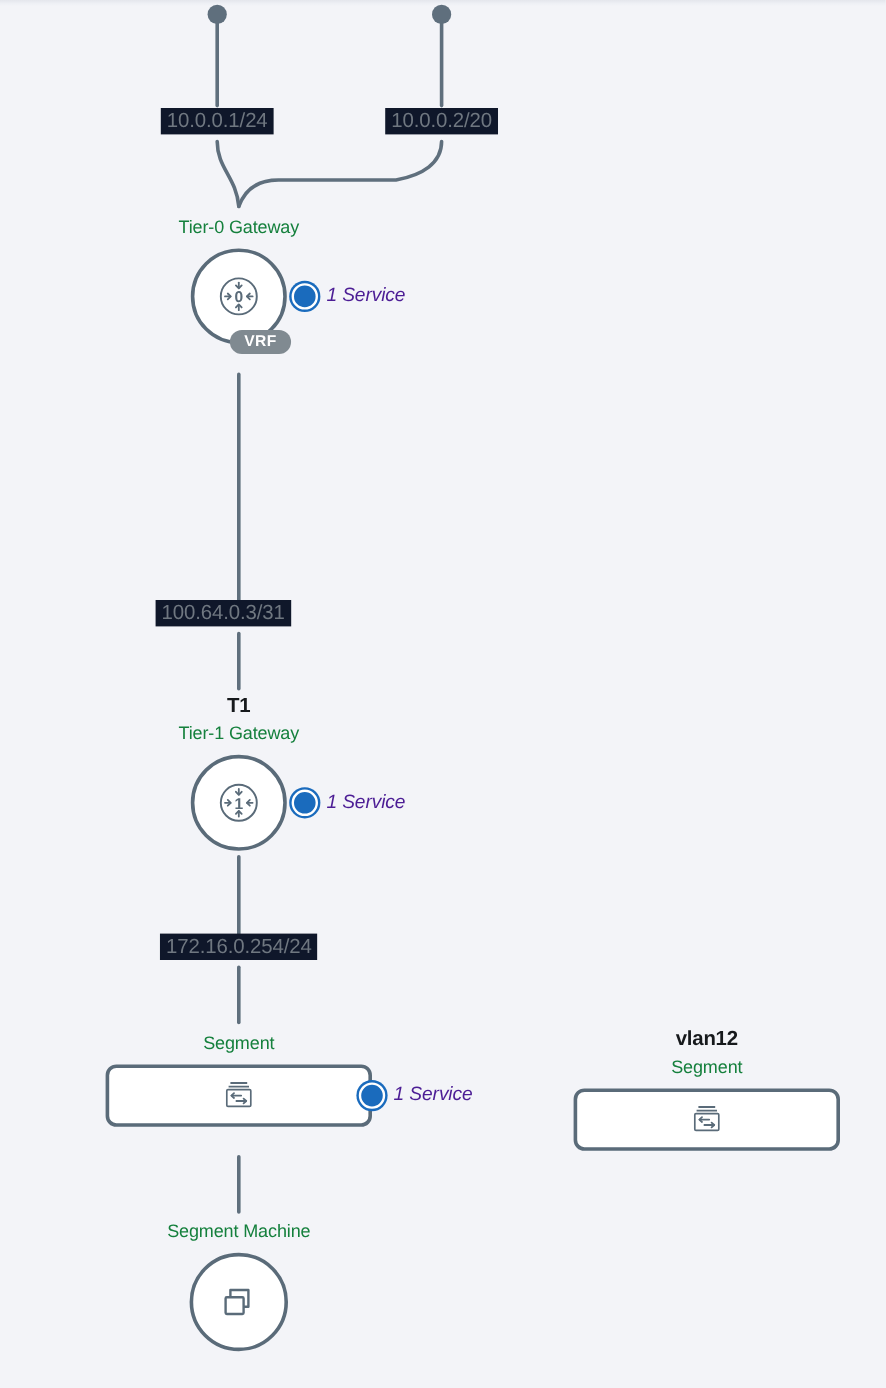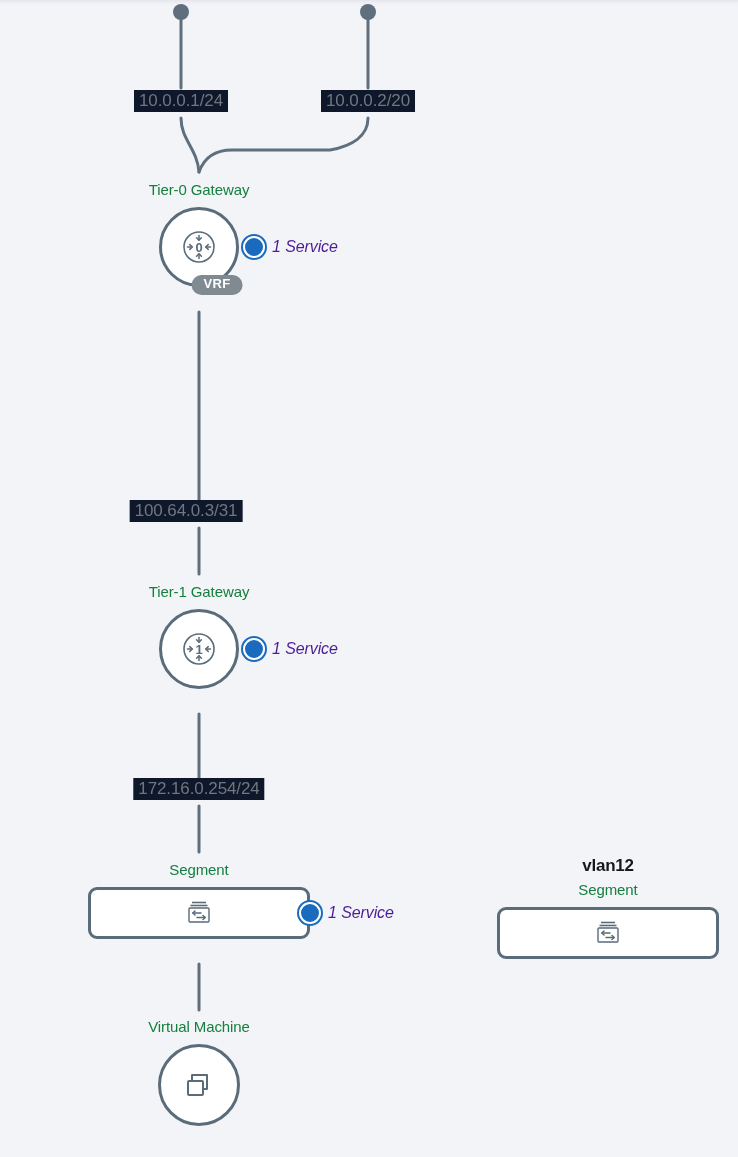--- a/index.html
+++ b/index.html
@@ -200,20 +200,21 @@
         <div class="vrf-badge">VRF</div>
       </div>
       <div class="service-tag" style="left:144px; top:29px;">
         <span class="service-dot"></span>
         <span class="service-label">1 Service</span>
       </div>
     </div>
   </div>
 
   <div class="node" style="left:99px; top:578px; width:200px;">
+    <div class="node-title">T1</div>
     <div class="node-subtitle">Tier-1 Gateway</div>
     <div class="node-shape-wrap">
       <div class="circle-shape">
         <svg width="42" height="42" viewBox="0 0 42 42">
           <circle cx="21" cy="21" r="15" fill="none" stroke="#5a6b79" stroke-width="1.6"></circle>
           <text x="21" y="26" text-anchor="middle" font-family="Liberation Sans, sans-serif" font-size="13" font-weight="bold" fill="#5a6b79">1</text>
           <g stroke="#5a6b79" stroke-width="1.5" fill="none" stroke-linecap="round" stroke-linejoin="round">
             <path d="M21,9.5 L21,14"></path>
               <path d="M18.6,11.8 L21,14.3 L23.4,11.8"></path>
             <path d="M21,32.5 L21,28"></path>
@@ -250,21 +251,21 @@
           </g>
         </svg>
       </div>
       <div class="service-tag" style="left:211px; top:15px;">
         <span class="service-dot"></span>
         <span class="service-label">1 Service</span>
       </div>
     </div>
   </div>
 
-  <div class="node" style="left:497px; top:856px; width:222px;">
+  <div class="node" style="left:478px; top:856px; width:222px;">
     <div class="node-title">vlan12</div>
     <div class="node-subtitle">Segment</div>
     <div class="node-shape-wrap">
       <div class="rect-shape">
         <svg width="30" height="30" viewBox="0 0 30 30">
           <g stroke="#5a6b79" fill="none" stroke-width="1.4">
             <path d="M8,4.5 L22,4.5" stroke-width="1.6"></path>
             <path d="M6.5,7.5 L23.5,7.5" stroke-width="1.6"></path>
             <rect x="5" y="10" width="20" height="14" rx="1"></rect>
           </g>
@@ -273,21 +274,21 @@
               <path d="M11,13 L8.8,15 L11,17"></path>
             <path d="M21,19.5 L13,19.5"></path>
               <path d="M19,17.5 L21.2,19.5 L19,21.5"></path>
           </g>
         </svg>
       </div>
     </div>
   </div>
 
   <div class="node" style="left:99px; top:1013px; width:200px;">
-    <div class="node-subtitle">Virtual Machine</div>
+    <div class="node-subtitle">Segment Machine</div>
     <div class="node-shape-wrap">
       <div class="circle-shape vm">
         <svg width="42" height="42" viewBox="0 0 42 42">
           <g stroke="#5a6b79" fill="none" stroke-width="2" stroke-linejoin="round">
             <path d="M14,20 L14,11 L29,11 L29,25 L20,25"></path>
             <rect x="10" y="17" width="15" height="14" rx="1" fill="#ffffff"></rect>
           </g>
         </svg>
       </div>
     </div>

